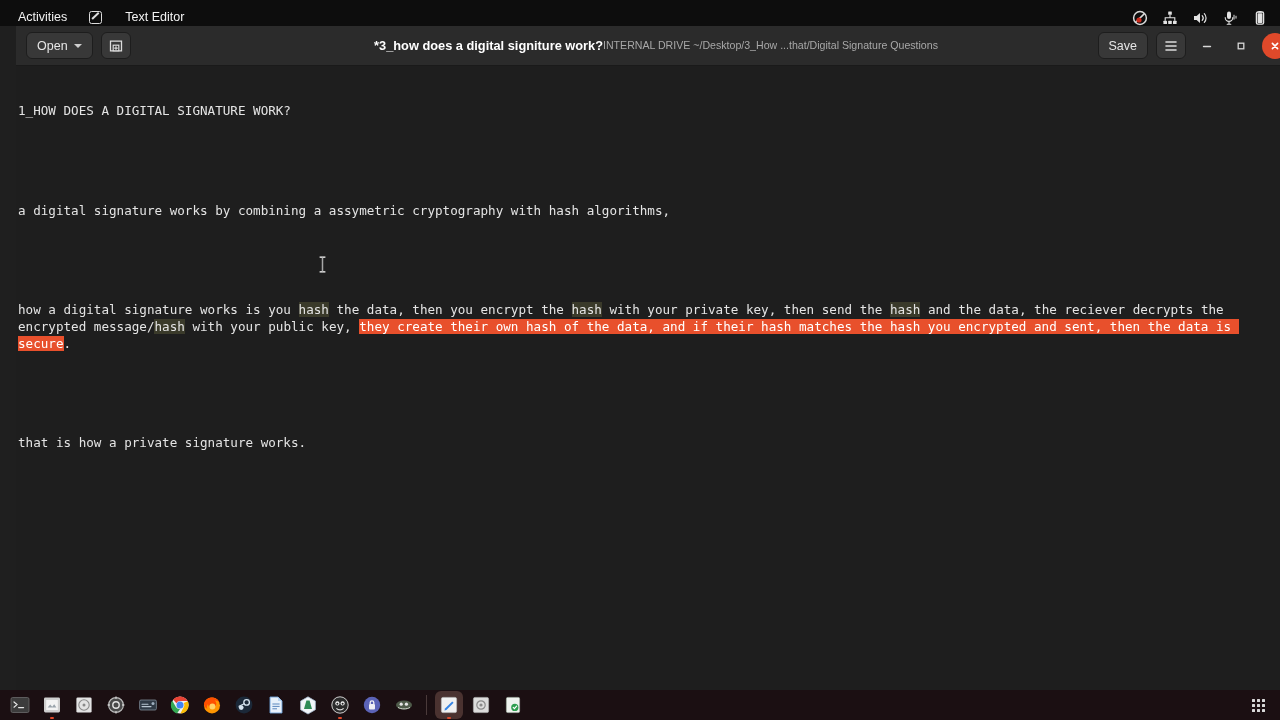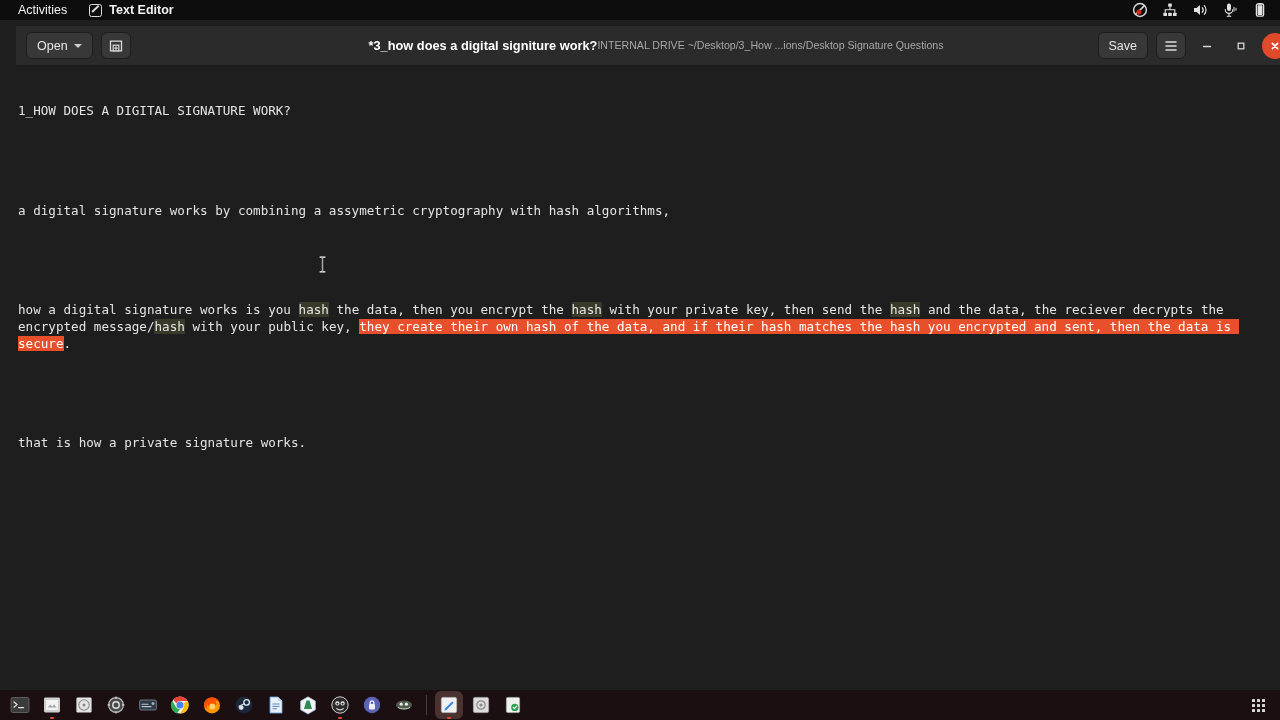--- a/index.html
+++ b/index.html
@@ -5,28 +5,28 @@
   * { margin:0; padding:0; box-sizing:border-box; }
   html, body {
     width:1280px; height:720px;
     background:#1f1f1f;
     font-family:"Liberation Sans", sans-serif;
     overflow:hidden;
   }
 
   
   .topbar{
-    position:absolute; left:0; top:0; width:1280px; height:20px;
+    position:absolute; left:0; top:0; width:1280px; height:26px;
     background:#0d0d0d; color:#ffffff;
-    display:flex; align-items:center;
+    display:flex; align-items:flex-end;
     font-size:12.5px;
   }
   .topbar-left{ display:flex; align-items:center; gap:16px; padding-left:12px; }
   .activities{ padding:2px 6px; border-radius:4px; color:#f2f2f2; }
-  .app-menu{ display:flex; align-items:center; gap:7px; color:#f2f2f2; font-weight:bold; }
+  .app-menu{ display:flex; align-items:center; gap:23px; color:#f2f2f2; font-weight:normal; }
   .te-glyph{
     width:13px;height:13px;border:1.4px solid #dcdcdc;border-radius:2.5px;
     display:inline-block;position:relative;
   }
   .te-glyph:after{
     content:""; position:absolute; left:2px; top:6.5px; width:9px;height:1.6px;
     background:#dcdcdc; transform:rotate(-43deg); transform-origin:left center;
   }
   .topbar-center{
     position:absolute; left:0; right:0; text-align:center;
@@ -179,21 +179,21 @@
         <svg width="16" height="16" viewBox="0 0 16 16">
           <path d="M2.5 3.2h11v9.6h-11z" fill="none" stroke="#dcdcdc" stroke-width="1.3"></path>
           <rect x="5.2" y="7.2" width="5.6" height="5.6" fill="#2b2b2b" stroke="#dcdcdc" stroke-width="1.2"></rect>
           <path d="M8 8.6v3M6.6 10.1h2.8" stroke="#dcdcdc" stroke-width="1.1" stroke-linecap="round"></path>
         </svg>
       </div>
     </div>
 
     <div class="hb-title-wrap">
       <div class="hb-title">*3_how does a digital signiture work?</div>
-      <div class="hb-sub">INTERNAL DRIVE ~/Desktop/3_How ...ions/Desktop Signature Questions</div>
+      <div class="hb-sub">INTERNAL DRIVE ~/Desktop/3_How ...that/Digital Signature Questions</div>
     </div>
 
     <div class="hb-right">
       <div class="btn">
         <span>Save</span>
       </div>
       <div class="btn icon">
         <svg width="16" height="16" viewBox="0 0 16 16">
           <path d="M3 4h10M3 8h10M3 12h10" stroke="#dcdcdc" stroke-width="1.6" stroke-linecap="round"></path>
         </svg>

